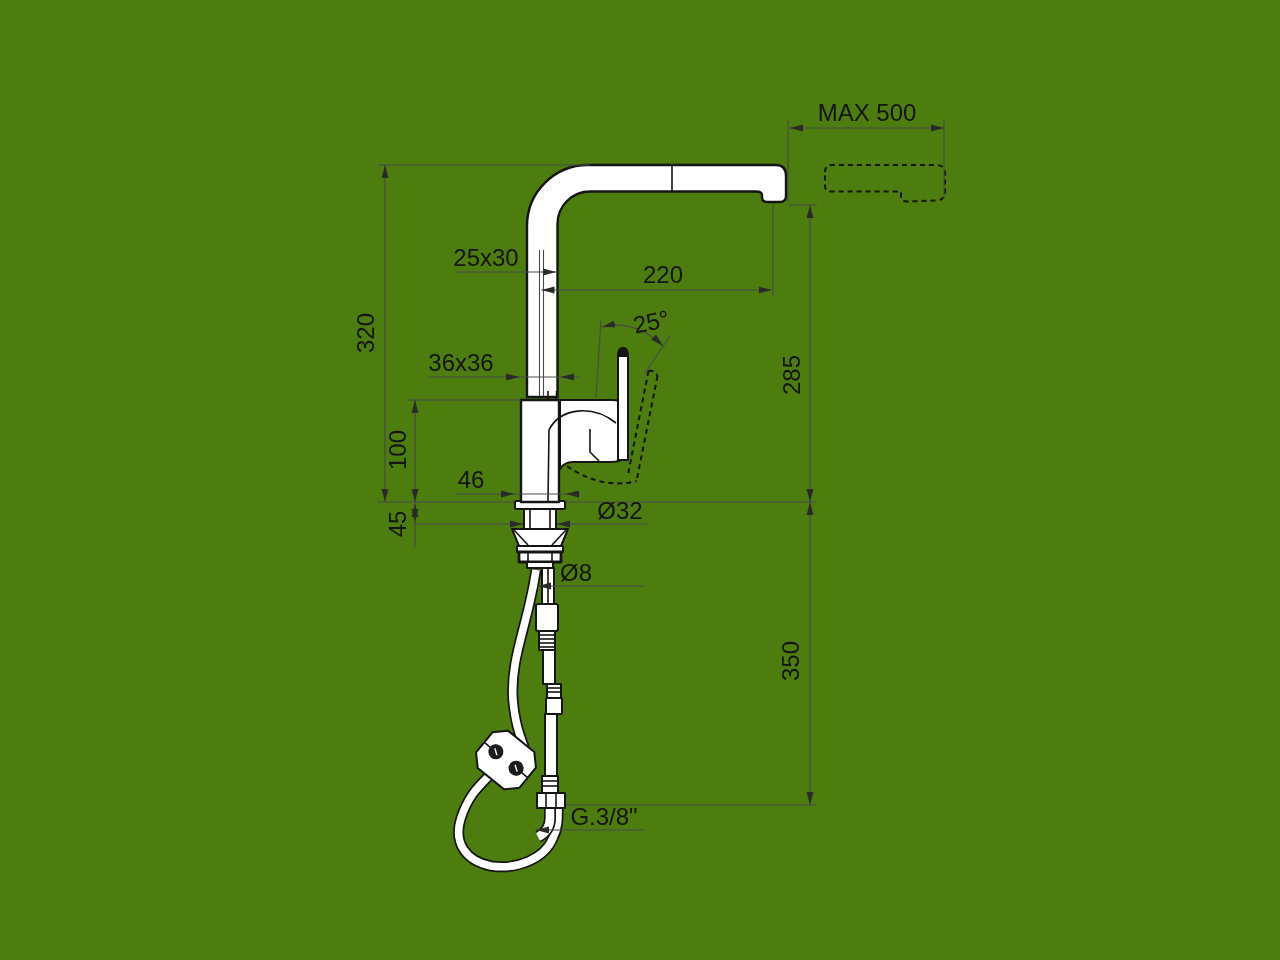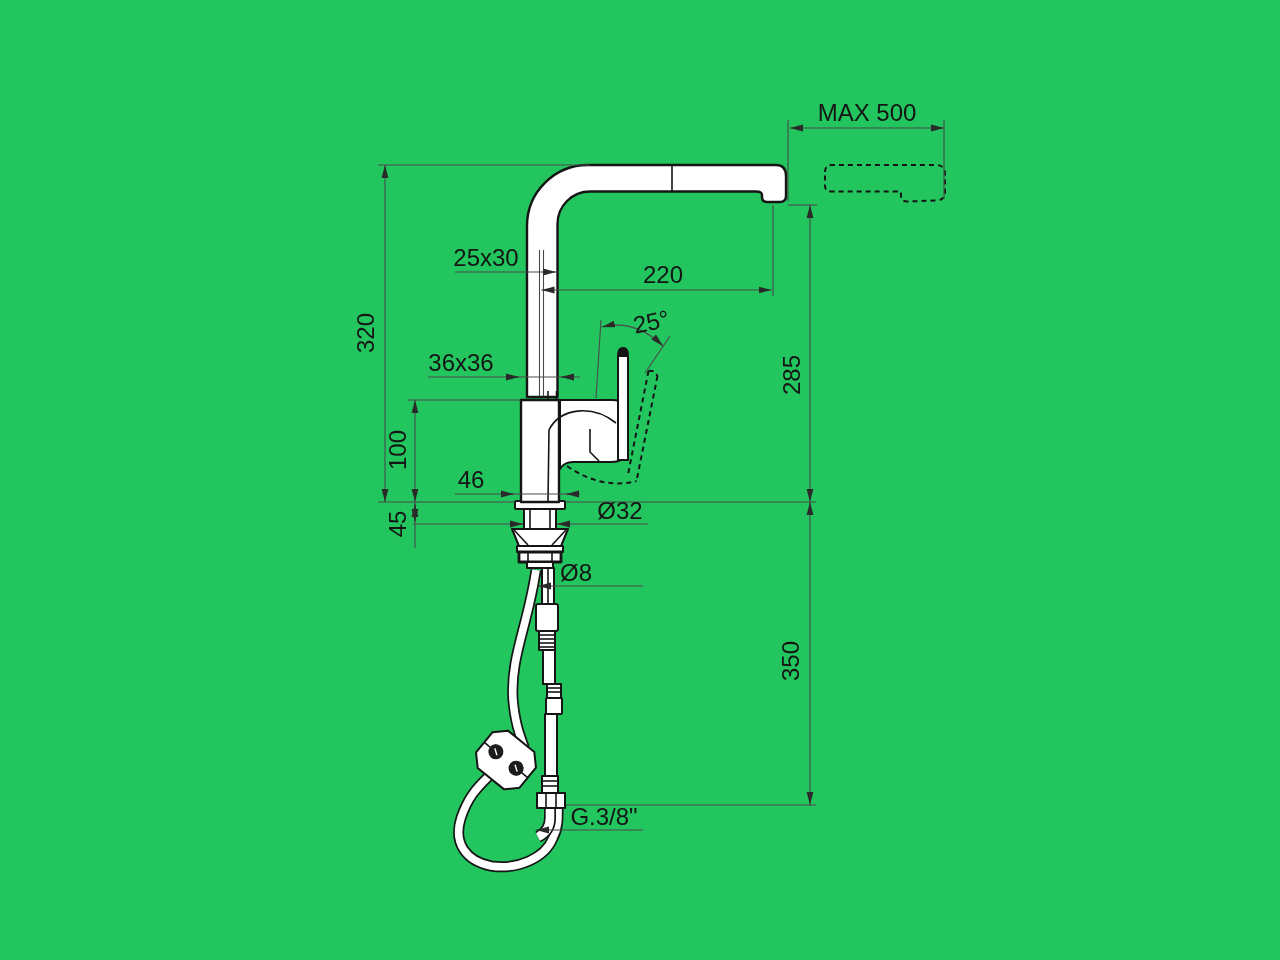--- a/index.html
+++ b/index.html
@@ -1,16 +1,16 @@
 <!DOCTYPE html>
 <html><head>
 <meta charset="utf-8">
 <style>
   html,body{margin:0;padding:0;background:#ffffff;}
-  .stage{width:1280px;height:960px;background:#22c55e;position:relative;overflow:hidden;}
+  .stage{width:1280px;height:960px;background:#4d7c0f;position:relative;overflow:hidden;}
   svg{display:block;}
   text{font-family:"Liberation Sans", sans-serif;font-size:24px;fill:#151515;}
   .outline{fill:#ffffff;stroke:#151515;stroke-width:2.4;stroke-linejoin:round;}
   .outline-thin{fill:#ffffff;stroke:#151515;stroke-width:2;stroke-linejoin:round;}
   .detail{fill:none;stroke:#151515;stroke-width:1.6;}
   .dashed{fill:none;stroke:#151515;stroke-width:2;stroke-dasharray:5 4;stroke-linejoin:round;}
   .dim{stroke:#4a4a4a;stroke-width:1.1;fill:none;}
   .hoseblack{fill:none;stroke:#151515;stroke-width:11;}
   .hosewhite{fill:none;stroke:#ffffff;stroke-width:7.6;}
   .tubeblack{fill:none;stroke:#151515;stroke-width:12;}

